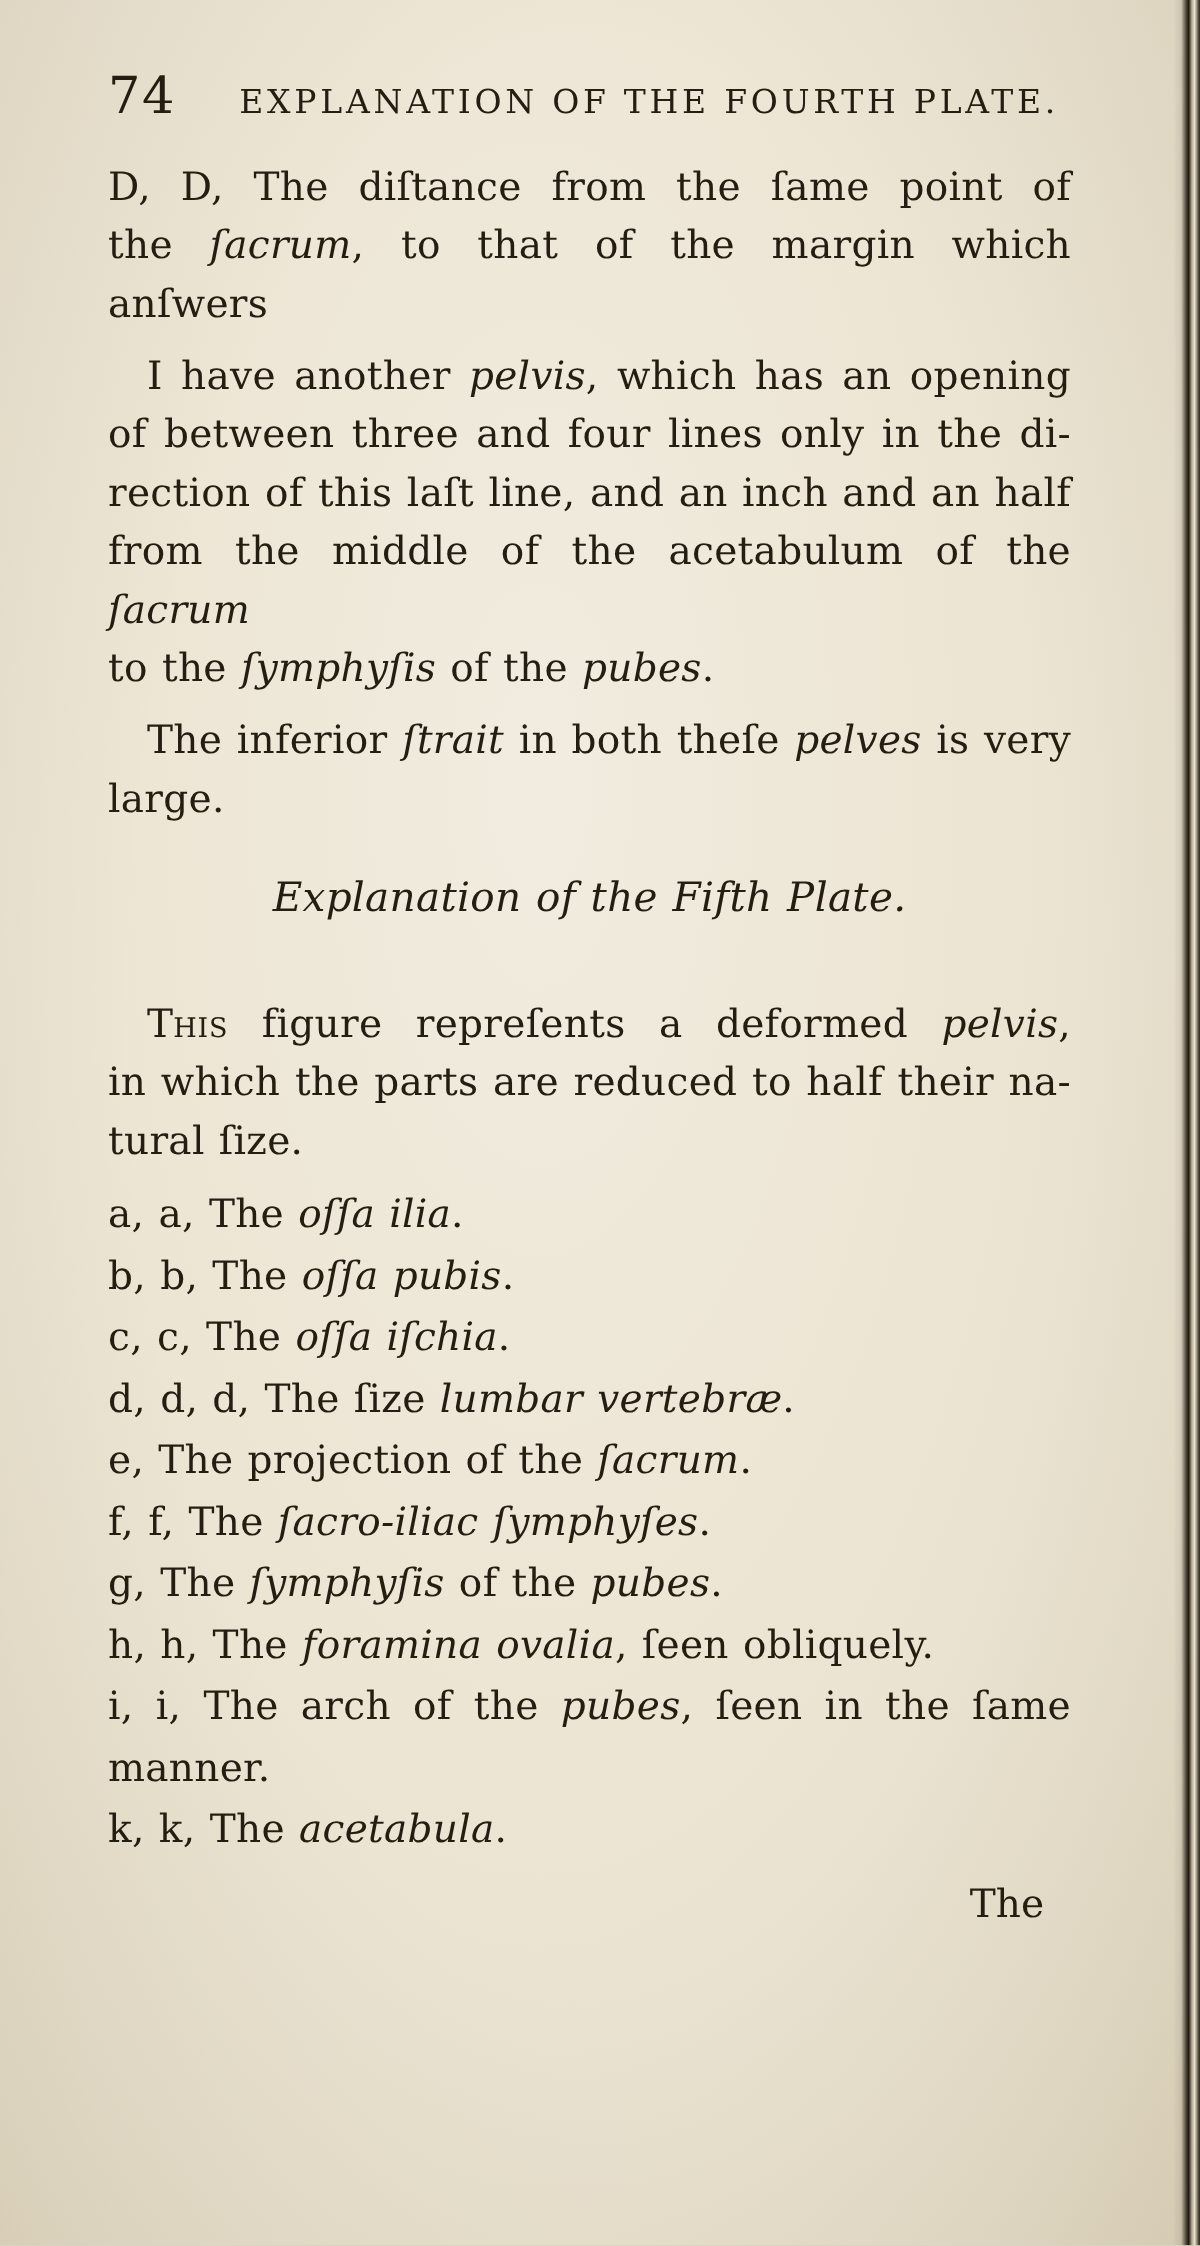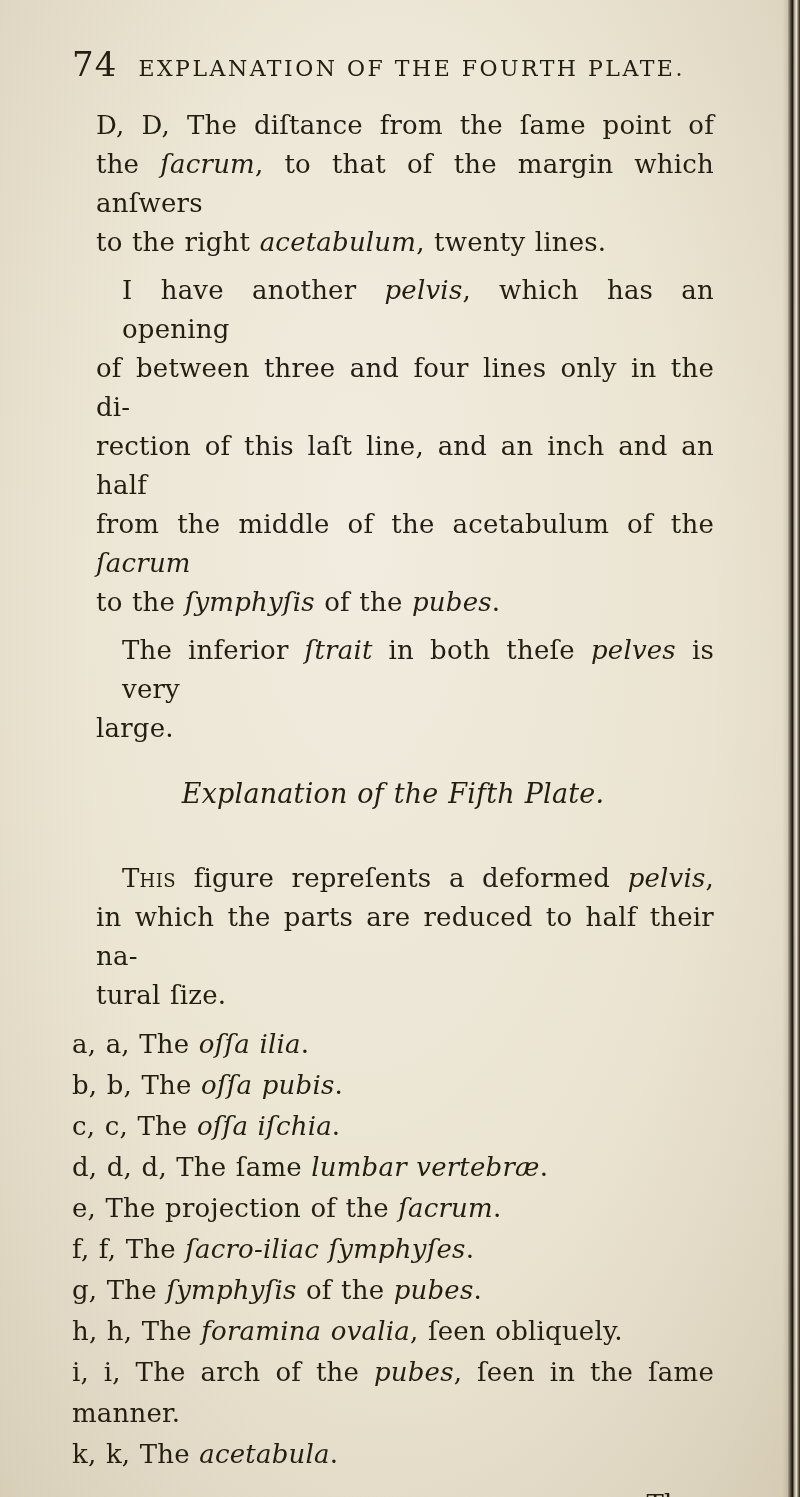--- a/index.html
+++ b/index.html
@@ -47,41 +47,41 @@
     align-items: baseline;
     margin-bottom: 22px;
   }
   .pagenum {
     font-size: 34px;
     letter-spacing: 1px;
     flex: 0 0 auto;
   }
   .header-title {
     flex: 1 1 auto;
-    text-align: center;
+    text-align: right;
     font-size: 22px;
     letter-spacing: 2.5px;
     white-space: nowrap;
     padding-right: 8px;
   }
   .body-text { font-size: 26px; }
   .line {
     line-height: 39px;
     min-height: 39px;
     letter-spacing: 0.2px;
     word-spacing: 1px;
   }
   .line.just {
     text-align: justify;
     text-align-last: justify;
     text-justify: inter-word;
   }
   .line.center { text-align: center; }
   .line.indent { padding-left: 26px; }
-  .block.paragraph { margin-bottom: 9px; margin-left: 24px; }
+  .block.paragraph { margin-bottom: 9px; }
   .block.heading { margin-top: 26px; margin-bottom: 46px; }
   .block.heading .line { font-size: 27px; }
   .block.list { }
   .block.list .line { line-height: 41px; min-height: 41px; }
   .it { font-style: italic; }
   .sc { font-variant: small-caps; letter-spacing: 0.5px; }
   .catchword {
     margin-top: 10px;
     text-align: right;
     padding-right: 18px;
@@ -99,21 +99,20 @@
     <div class="header-row">
       <span class="pagenum">74</span>
       <span class="header-title">EXPLANATION OF THE FOURTH PLATE.</span>
     </div>
 
     <div class="body-text">
 
     <div class="block paragraph">
           <div class="line just"><span>D, D, The diſtance from the ſame point of</span></div>
           <div class="line just"><span>the </span><span class="it">ſacrum</span><span>, to that of the margin which anſwers</span></div>
-          <div class="line"><span>to the right </span><span class="it">acetabulum</span><span>, twenty lines.</span></div>
         </div>
         <div class="block paragraph">
           <div class="line just indent"><span>I have another </span><span class="it">pelvis</span><span>, which has an opening</span></div>
           <div class="line just"><span>of between three and four lines only in the di-</span></div>
           <div class="line just"><span>rection of this laſt line, and an inch and an half</span></div>
           <div class="line just"><span>from the middle of the acetabulum of the </span><span class="it">ſacrum</span></div>
           <div class="line"><span>to the </span><span class="it">ſymphyſis</span><span> of the </span><span class="it">pubes</span><span>.</span></div>
         </div>
         <div class="block paragraph">
           <div class="line just indent"><span>The inferior </span><span class="it">ſtrait</span><span> in both theſe </span><span class="it">pelves</span><span> is very</span></div>
@@ -124,21 +123,21 @@
         </div>
         <div class="block paragraph">
           <div class="line just indent"><span>T</span><span class="sc">his</span><span> figure repreſents a deformed </span><span class="it">pelvis</span><span>,</span></div>
           <div class="line just"><span>in which the parts are reduced to half their na-</span></div>
           <div class="line"><span>tural ſize.</span></div>
         </div>
         <div class="block list">
           <div class="line"><span>a, a, The </span><span class="it">oſſa ilia</span><span>.</span></div>
           <div class="line"><span>b, b, The </span><span class="it">oſſa pubis</span><span>.</span></div>
           <div class="line"><span>c, c, The </span><span class="it">oſſa iſchia</span><span>.</span></div>
-          <div class="line"><span>d, d, d, The ſame </span><span class="it">lumbar vertebræ</span><span>.</span></div>
+          <div class="line"><span>d, d, d, The ſize </span><span class="it">lumbar vertebræ</span><span>.</span></div>
           <div class="line"><span>e, The projection of the </span><span class="it">ſacrum</span><span>.</span></div>
           <div class="line"><span>f, f, The </span><span class="it">ſacro-iliac ſymphyſes</span><span>.</span></div>
           <div class="line"><span>g, The </span><span class="it">ſymphyſis</span><span> of the </span><span class="it">pubes</span><span>.</span></div>
           <div class="line"><span>h, h, The </span><span class="it">foramina ovalia</span><span>, ſeen obliquely.</span></div>
           <div class="line just"><span>i, i, The arch of the </span><span class="it">pubes</span><span>, ſeen in the ſame</span></div>
           <div class="line"><span>manner.</span></div>
           <div class="line"><span>k, k, The </span><span class="it">acetabula</span><span>.</span></div>
         </div>
       </div>
 

